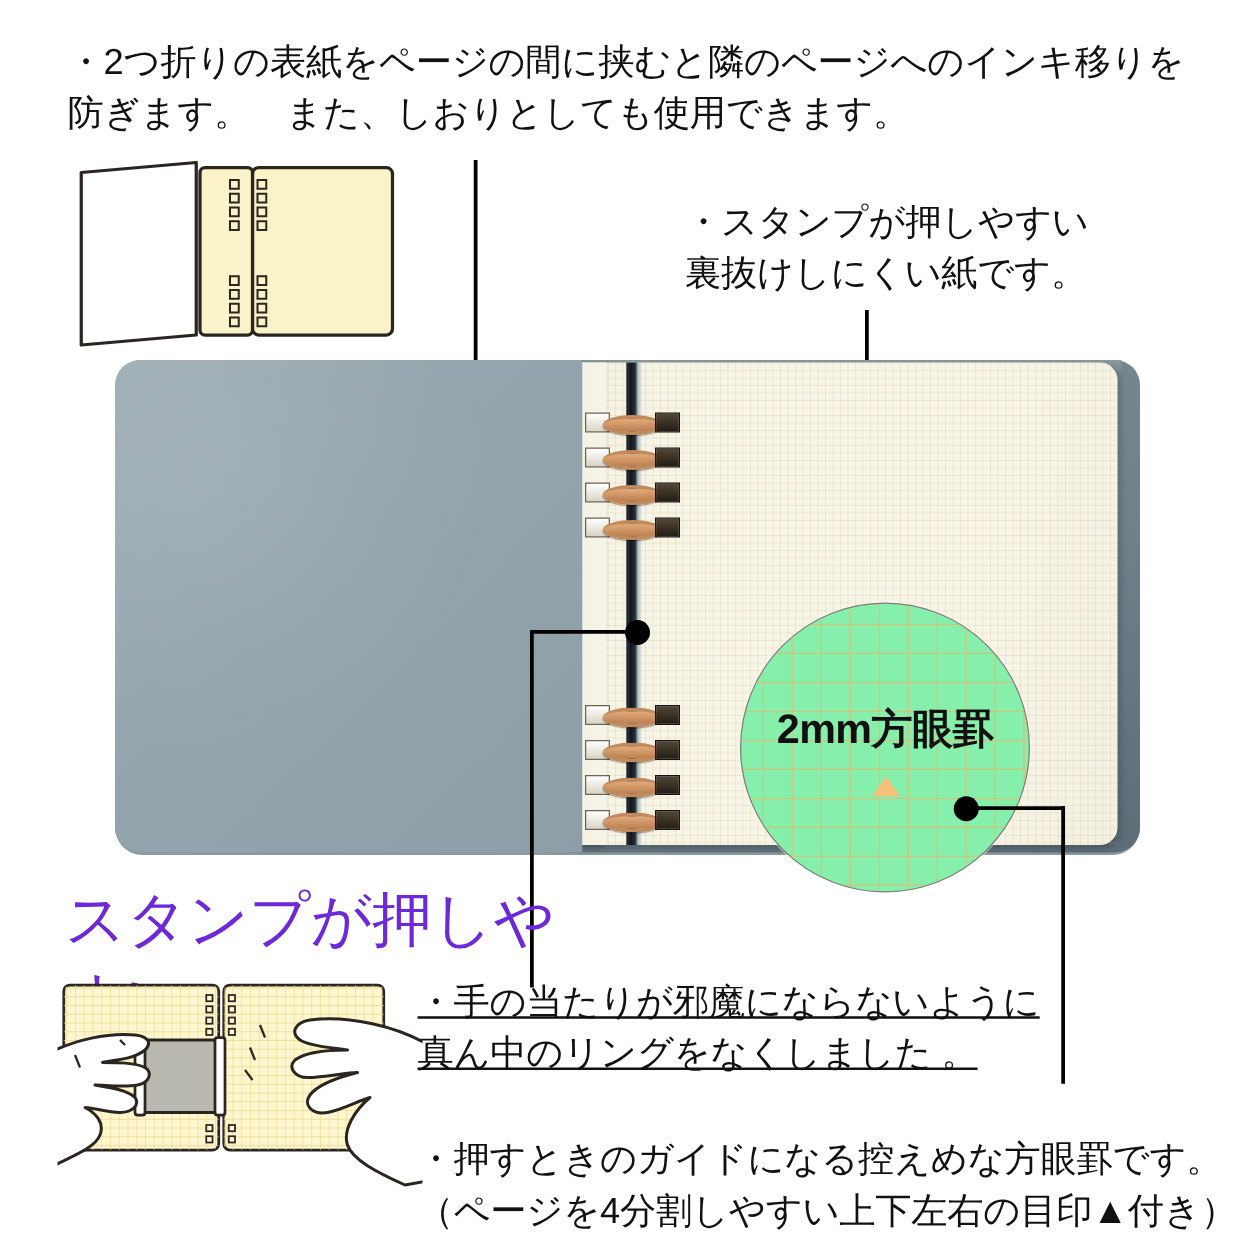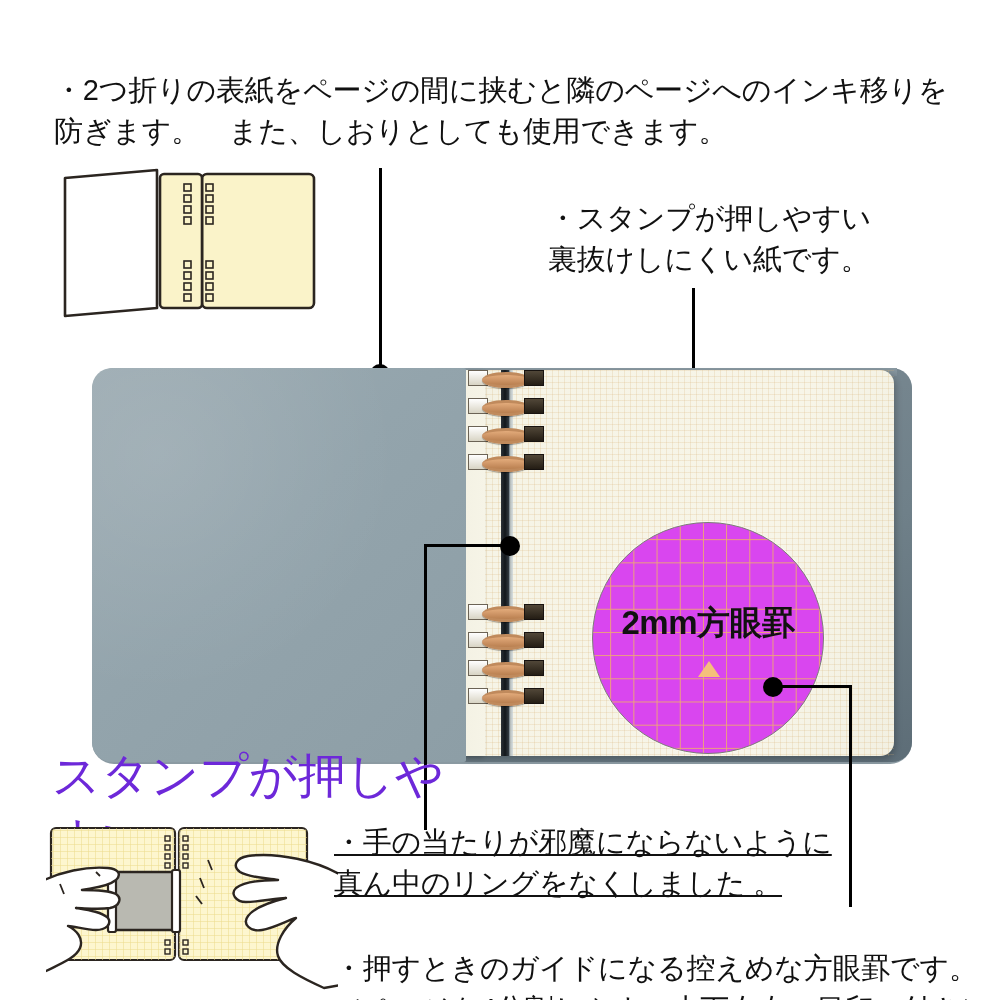--- a/index.html
+++ b/index.html
@@ -1,21 +1,21 @@
 <!DOCTYPE html>
 <html><head>
 <meta charset="utf-8">
 <style>
   html,body{margin:0;padding:0;background:#ffffff;}
   body{
     width:1000px;height:1000px;position:relative;overflow:hidden;
     font-family:"Liberation Sans","DejaVu Sans",sans-serif;
     color:#000;
   }
-  .abs{position:absolute;margin-top:40px;}
+  .abs{position:absolute;}
 
   
   .note{
     font-size:29px;line-height:1.42;font-weight:400;letter-spacing:-0.2px;
     color:#111;white-space:pre-line;
   }
   .heading{
     font-size:48px;font-weight:400;letter-spacing:0px;color:#6d28d9;
   }
 
@@ -105,21 +105,21 @@
   }
   .ring .clipR{
     position:absolute;right:0;top:0;width:18px;height:14px;
     background:linear-gradient(180deg,#514738,#241d14);
     border:1.5px solid #181310;
   }
 
   
   #magnifier{
     left:592px;top:482px;width:230px;height:230px;border-radius:50%;
-    background:#d946ef;
+    background:#86efac;
     border:1.5px solid #7d7d76;
     overflow:hidden;
     box-shadow:0 0 0 1px rgba(255,255,255,.4);
   }
   #mag-grid{
     position:absolute;inset:0;
     background-image:
       linear-gradient(to right,#f0b366 1px,transparent 1px),
       linear-gradient(to bottom,#f0b366 1px,transparent 1px);
     background-size:23.2px 23.2px;

